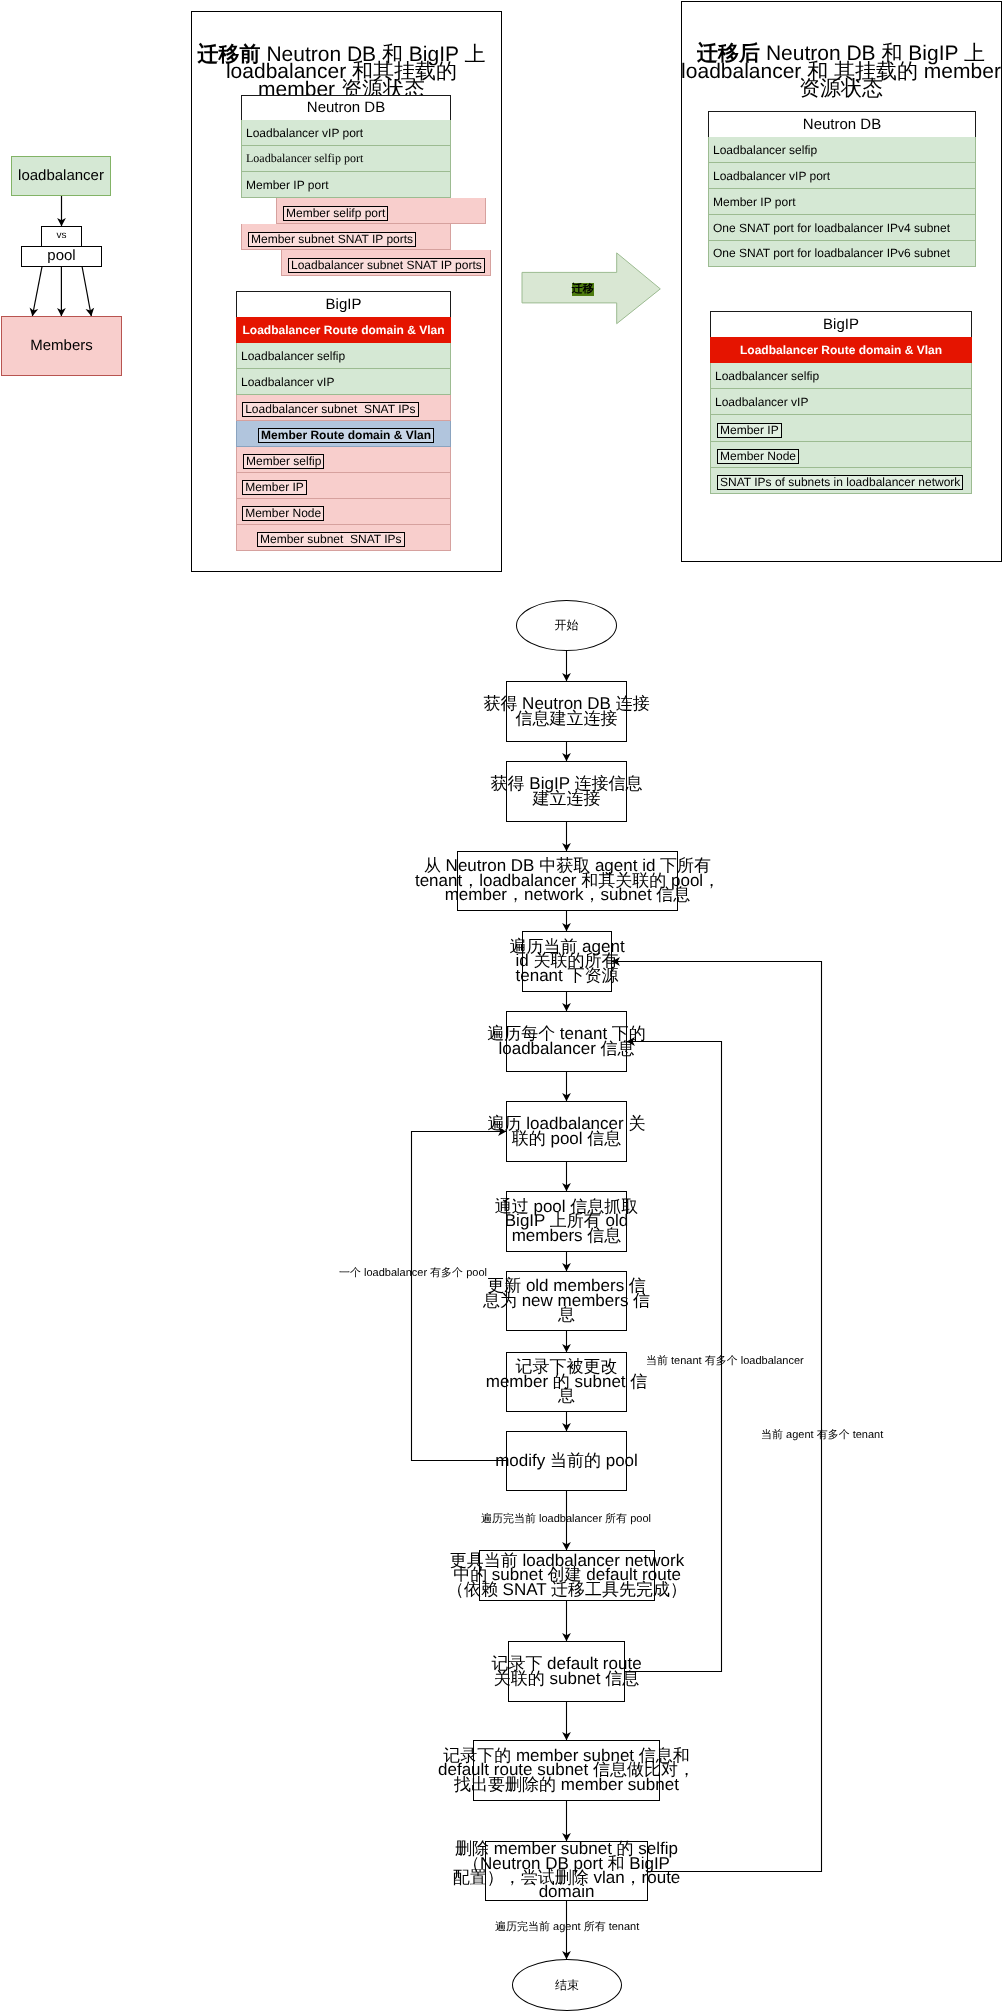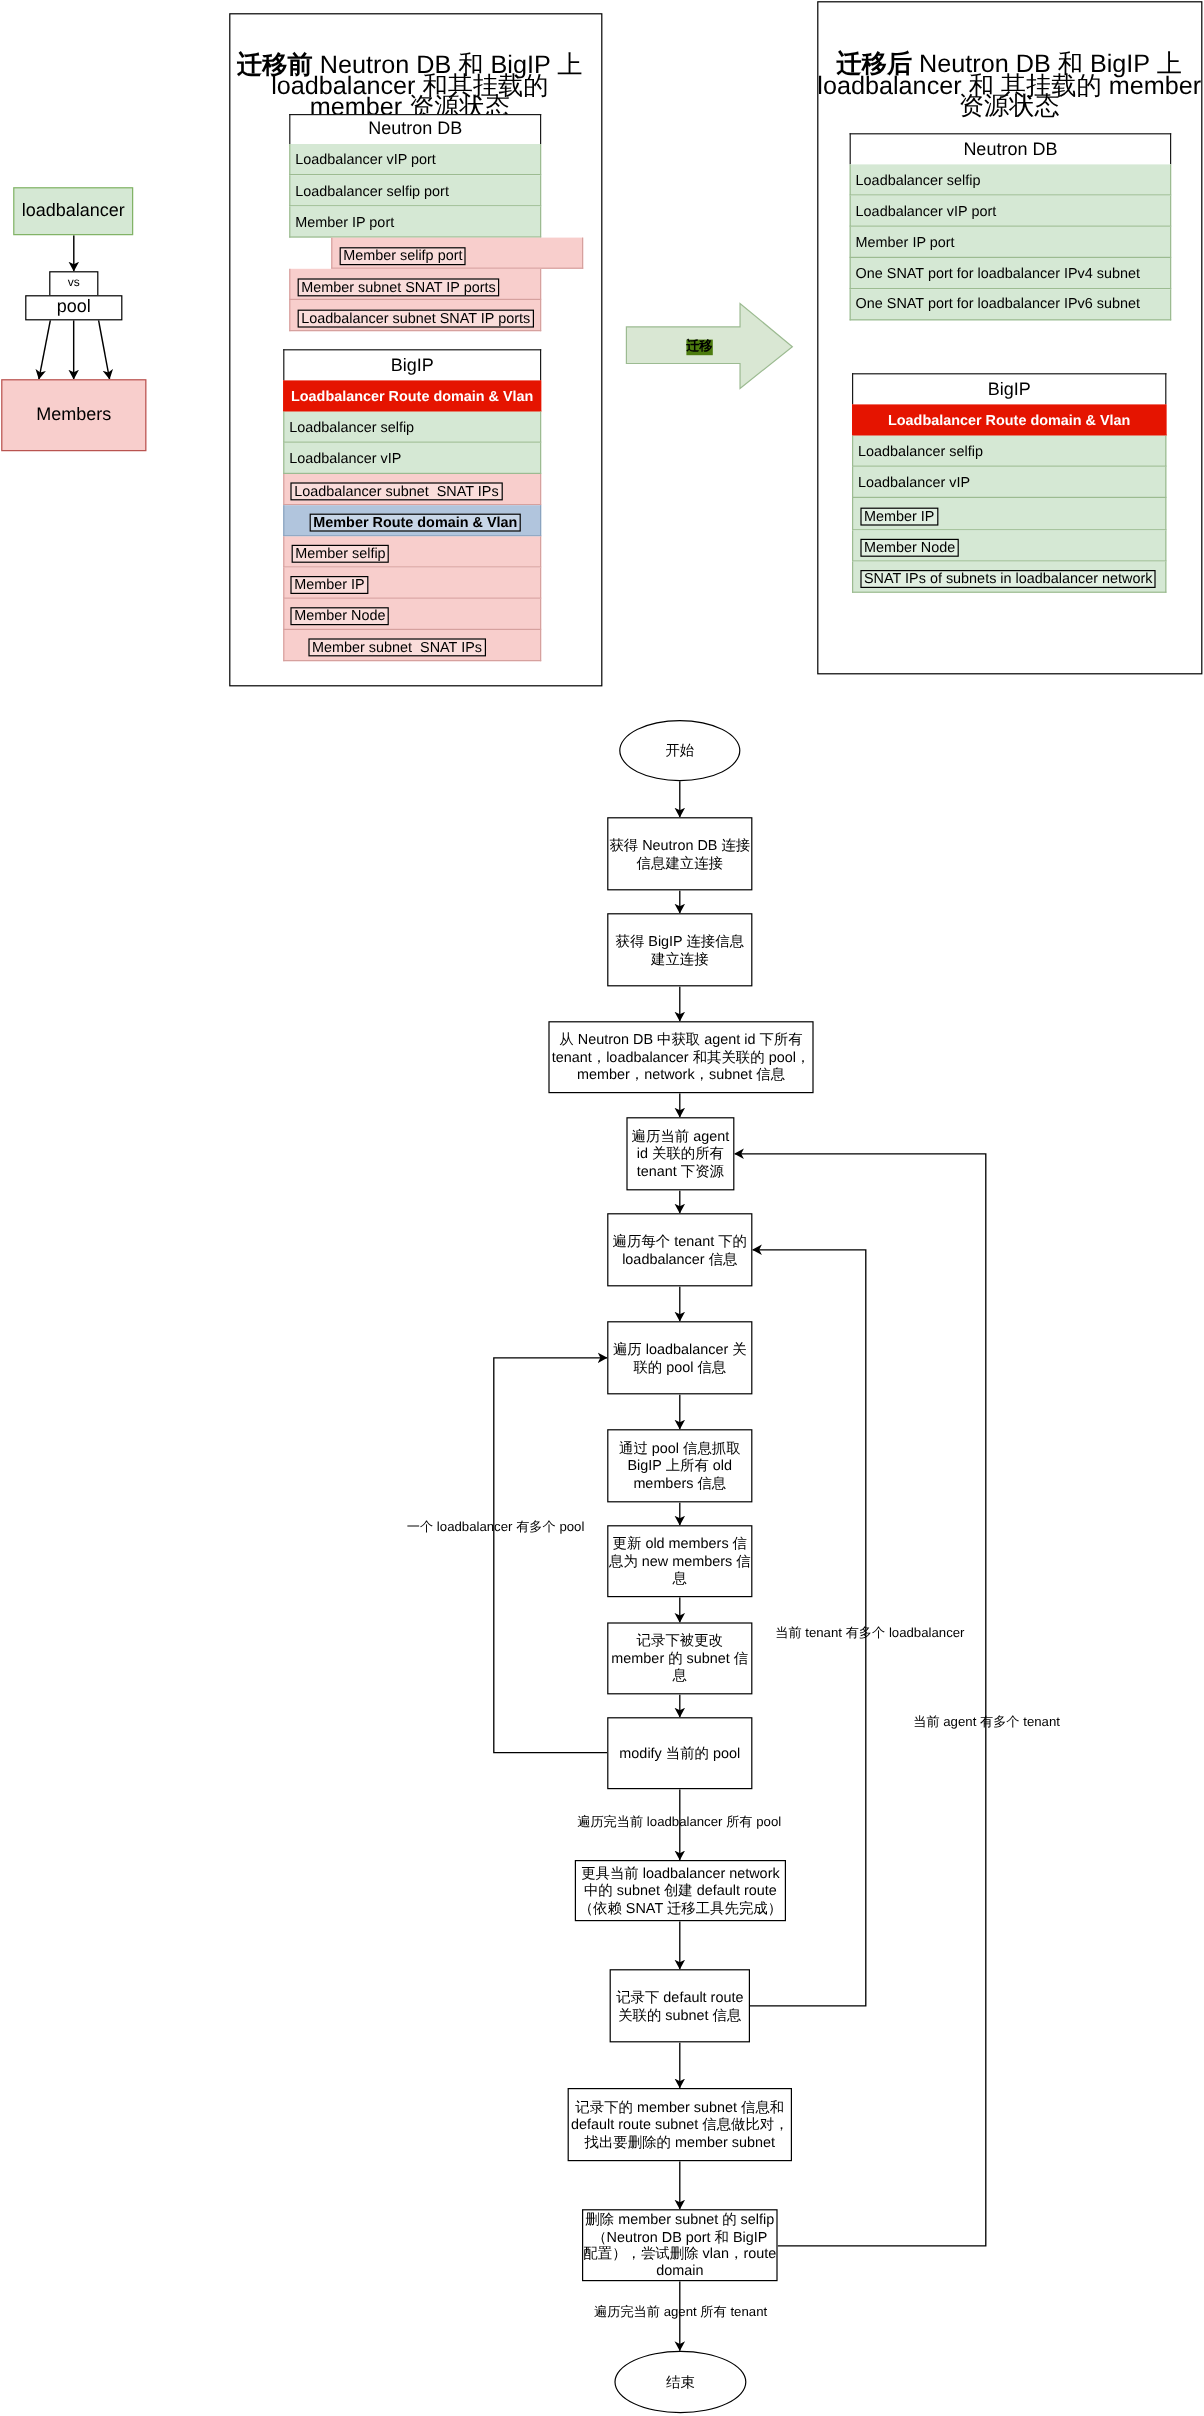--- a/index.html
+++ b/index.html
@@ -20,21 +20,21 @@
   .g{background:#d5e8d4;border-color:#9cbb91;}
   .p{background:#f8cecc;border-color:#d6a19e;}
   .bl{background:#b1c5dd;border-color:#8aa3bf;}
   .rd{background:#e51400;border-color:#e51400;color:#fff;font-weight:bold;
       justify-content:center;padding-left:0;font-size:12px;}
   .bx{border:1.2px solid #000;padding:0px 2px;display:inline-block;
       line-height:13px;background:rgba(255,255,255,0.30);margin-left:2px;
       position:relative;top:2.6px;}
   .node{position:absolute;box-sizing:border-box;border:1.2px solid #000;
         background:#fff;display:flex;align-items:center;justify-content:center;
-        text-align:center;font-size:12px;line-height:14.4px;}
+        text-align:center;font-size:17px;line-height:14.4px;}
   .node > div > div{white-space:nowrap;}
   .ell{position:absolute;box-sizing:border-box;border:1.2px solid #000;
        background:#fff;border-radius:50%;display:flex;align-items:center;
        justify-content:center;font-size:12px;}
   .lbl{position:absolute;font-size:11px;white-space:nowrap;line-height:13px;}
   #wires{position:absolute;left:0;top:0;width:1003px;height:2013px;pointer-events:none;}
   .arrowlbl{position:absolute;background:#4d7c0f;font-size:11px;font-weight:bold;
              line-height:13.2px;height:13.2px;}
 </style>
 </head>
@@ -65,25 +65,25 @@
 <div class="panel" style="left:191px;top:11px;width:311px;height:561px"></div>
 
 <div class="ptitle" style="left:186px;top:45.7px;width:311px">
   <div><span class="b">迁移前</span><span> Neutron DB 和 BigIP 上</span></div>
   <div>loadbalancer 和其挂载的 member 资源状态</div>
 </div>
 
 <div class="tbl" id="tbl-l-ndb" style="left:241px;top:94.5px;width:210px">
     <div class="thdr" style="height: 25.8px;">Neutron DB</div>
     <div class="trow g" style="height: 26px;"><span>Loadbalancer vIP port</span></div>
-    <div class="trow g" style="height: 26px;"><span>Loadbalancer selfip port</span></div>
+    <div class="trow g" style="height: 26px; font-family: Liberation Serif, serif;"><span>Loadbalancer selfip port</span></div>
     <div class="trow g" style="height: 26px;"><span>Member IP port</span></div>
     <div class="trow p" style="height: 26px; padding-left: 4px; margin-left: 35px;"><span class="bx" style="top: 2.6px;">Member selifp port</span></div>
     <div class="trow p" style="height: 26px; padding-left: 4px;"><span class="bx" style="top: 2.6px;">Member subnet SNAT IP ports</span></div>
-    <div class="trow p" style="height: 26px; padding-left: 4px;"><span class="bx" style="top: 2.6px;">Loadbalancer subnet SNAT IP ports</span></div>
+    <div class="trow p" style="height: 26px; padding-left: 4px; margin-left: 40px;"><span class="bx" style="top: 2.6px;">Loadbalancer subnet SNAT IP ports</span></div>
   </div>
 
 <div class="tbl" id="tbl-l-big" style="left:236px;top:291.3px;width:215px">
     <div class="thdr" style="height: 25.9px;">BigIP</div>
     <div class="trow rd" style="height: 26px;"><span>Loadbalancer Route domain &amp; Vlan</span></div>
     <div class="trow g" style="height: 26px;"><span>Loadbalancer selfip</span></div>
     <div class="trow g" style="height: 26px;"><span>Loadbalancer vIP</span></div>
     <div class="trow p" style="height: 26px; padding-left: 3.2px;"><span class="bx" style="top: 2.2px;">Loadbalancer subnet  SNAT IPs</span></div>
     <div class="trow bl" style="height: 26px; justify-content: center; padding-left: 3.2px;"><span class="bx" style="top: 2.2px; font-weight: bold;">Member Route domain &amp; Vlan</span></div>
     <div class="trow p" style="height: 26px; padding-left: 4px;"><span class="bx" style="top: 2.2px;">Member selfip</span></div>

